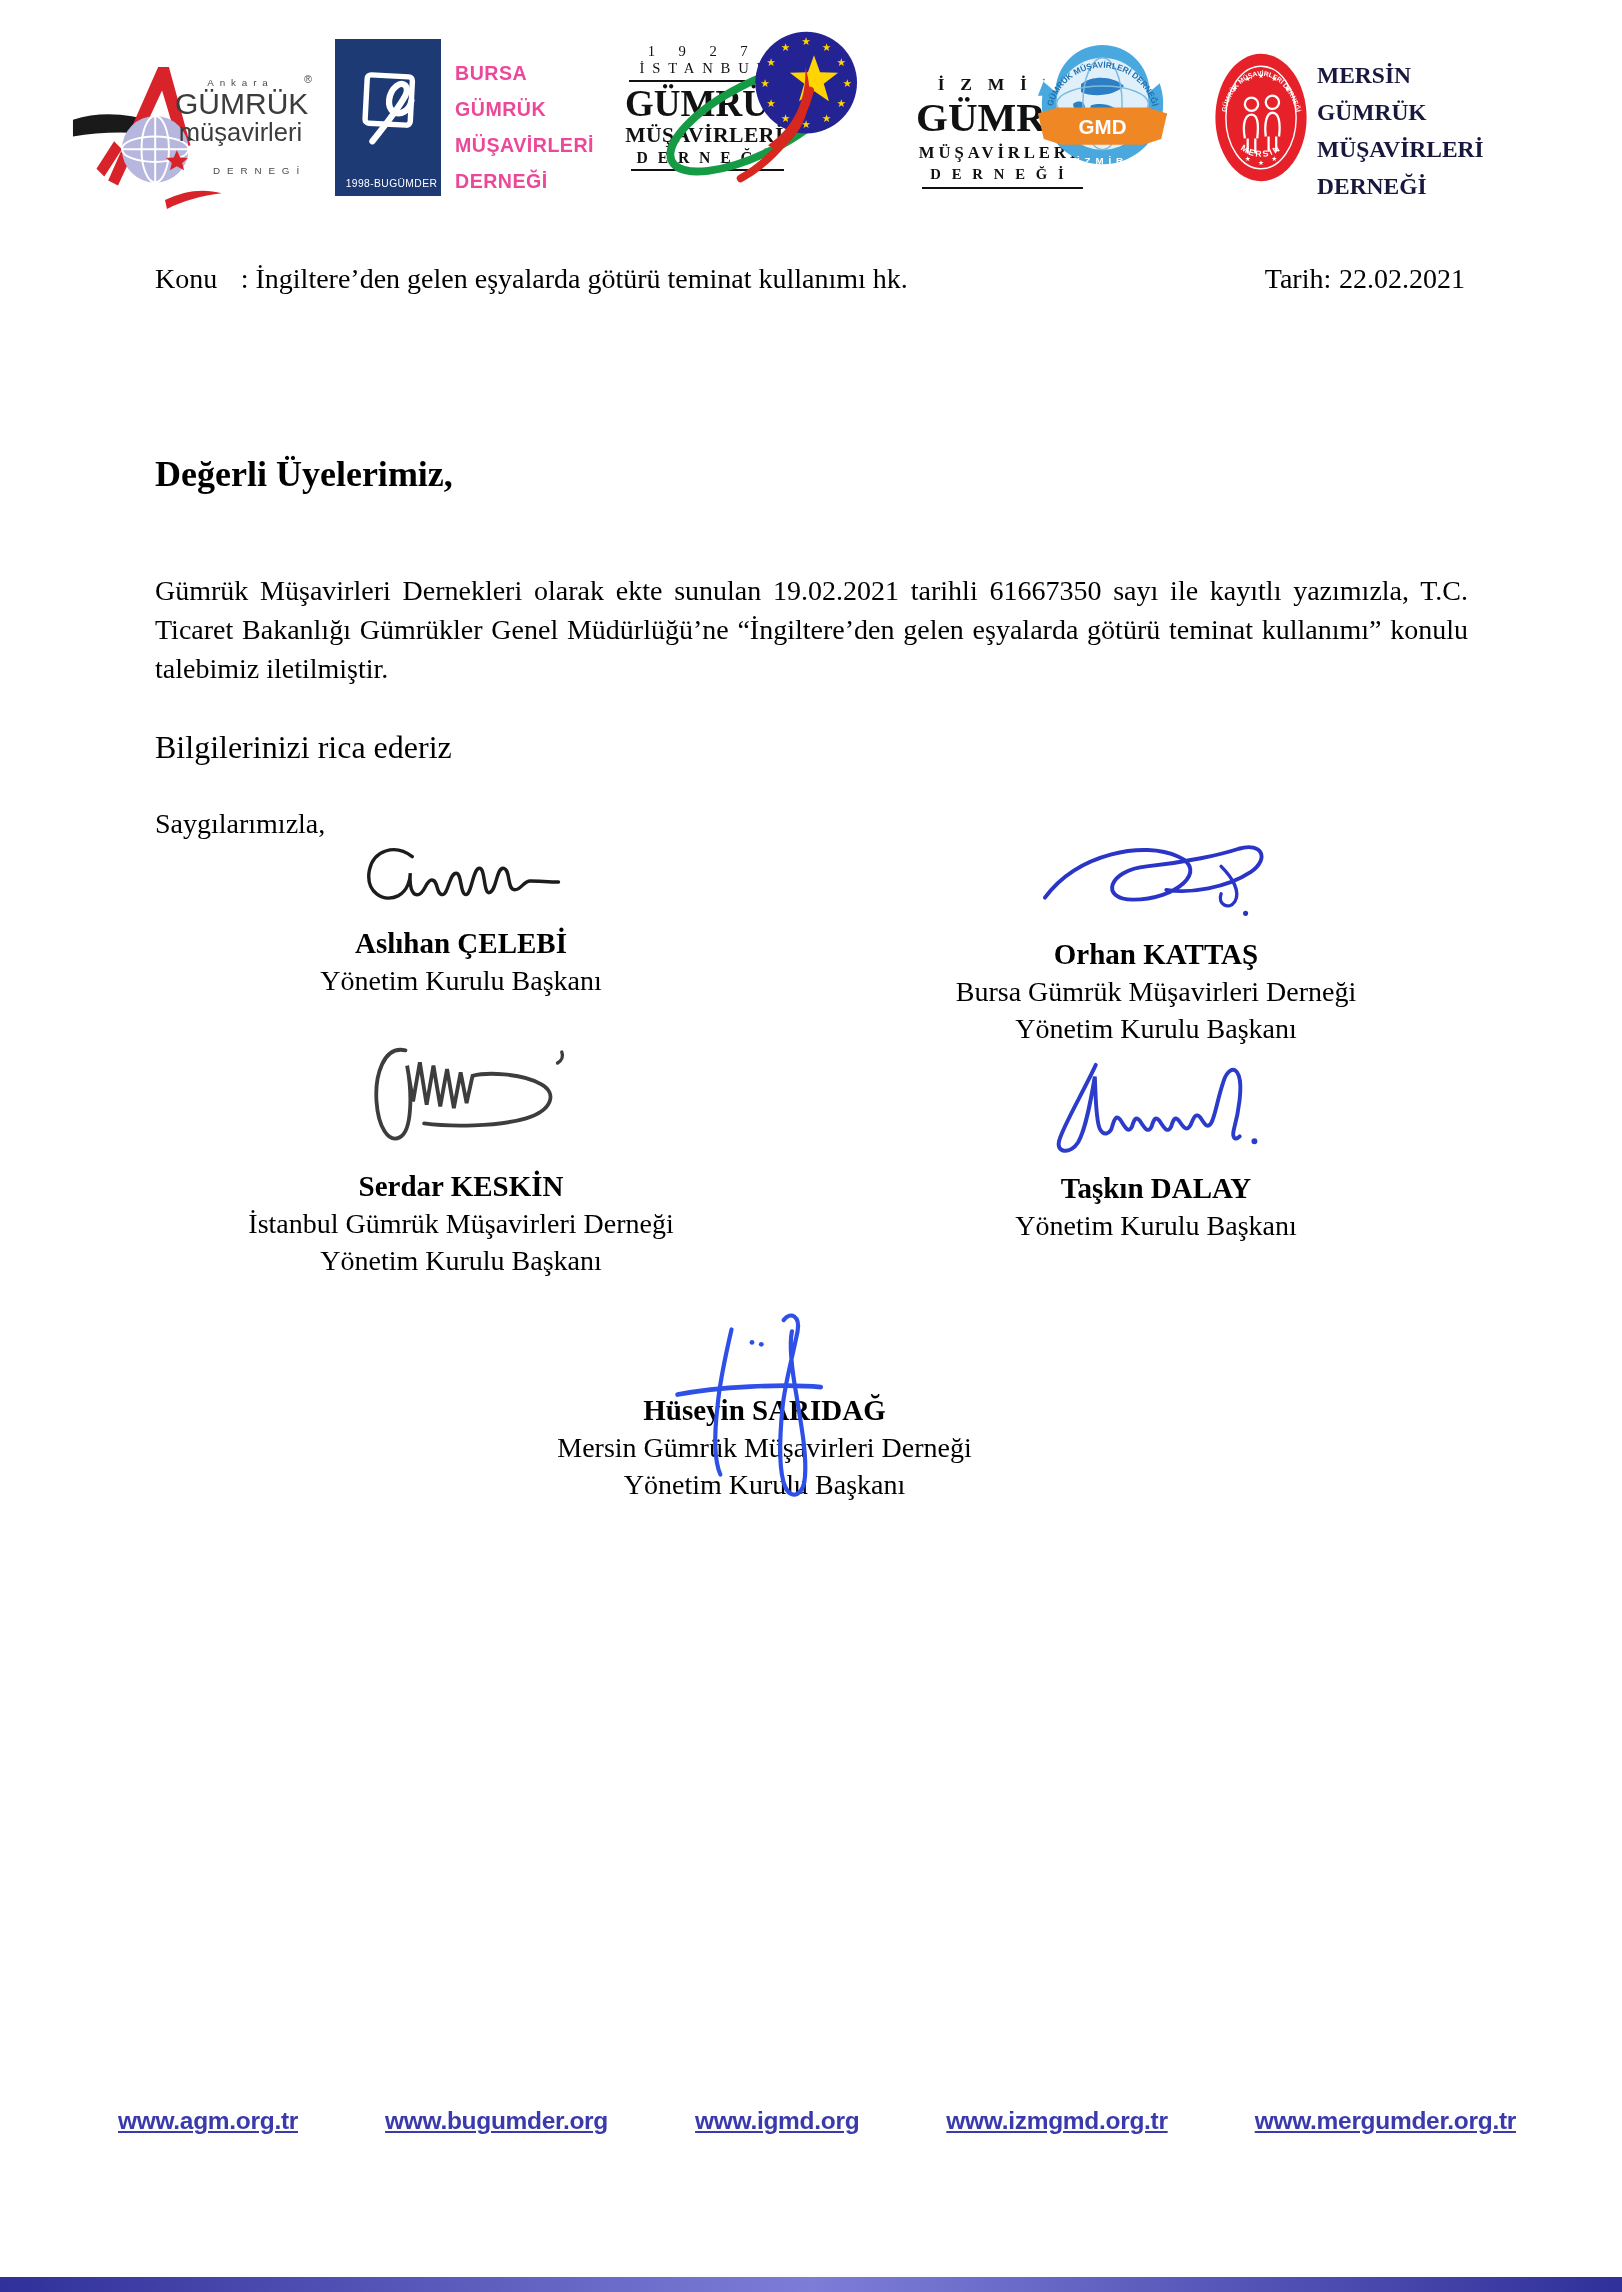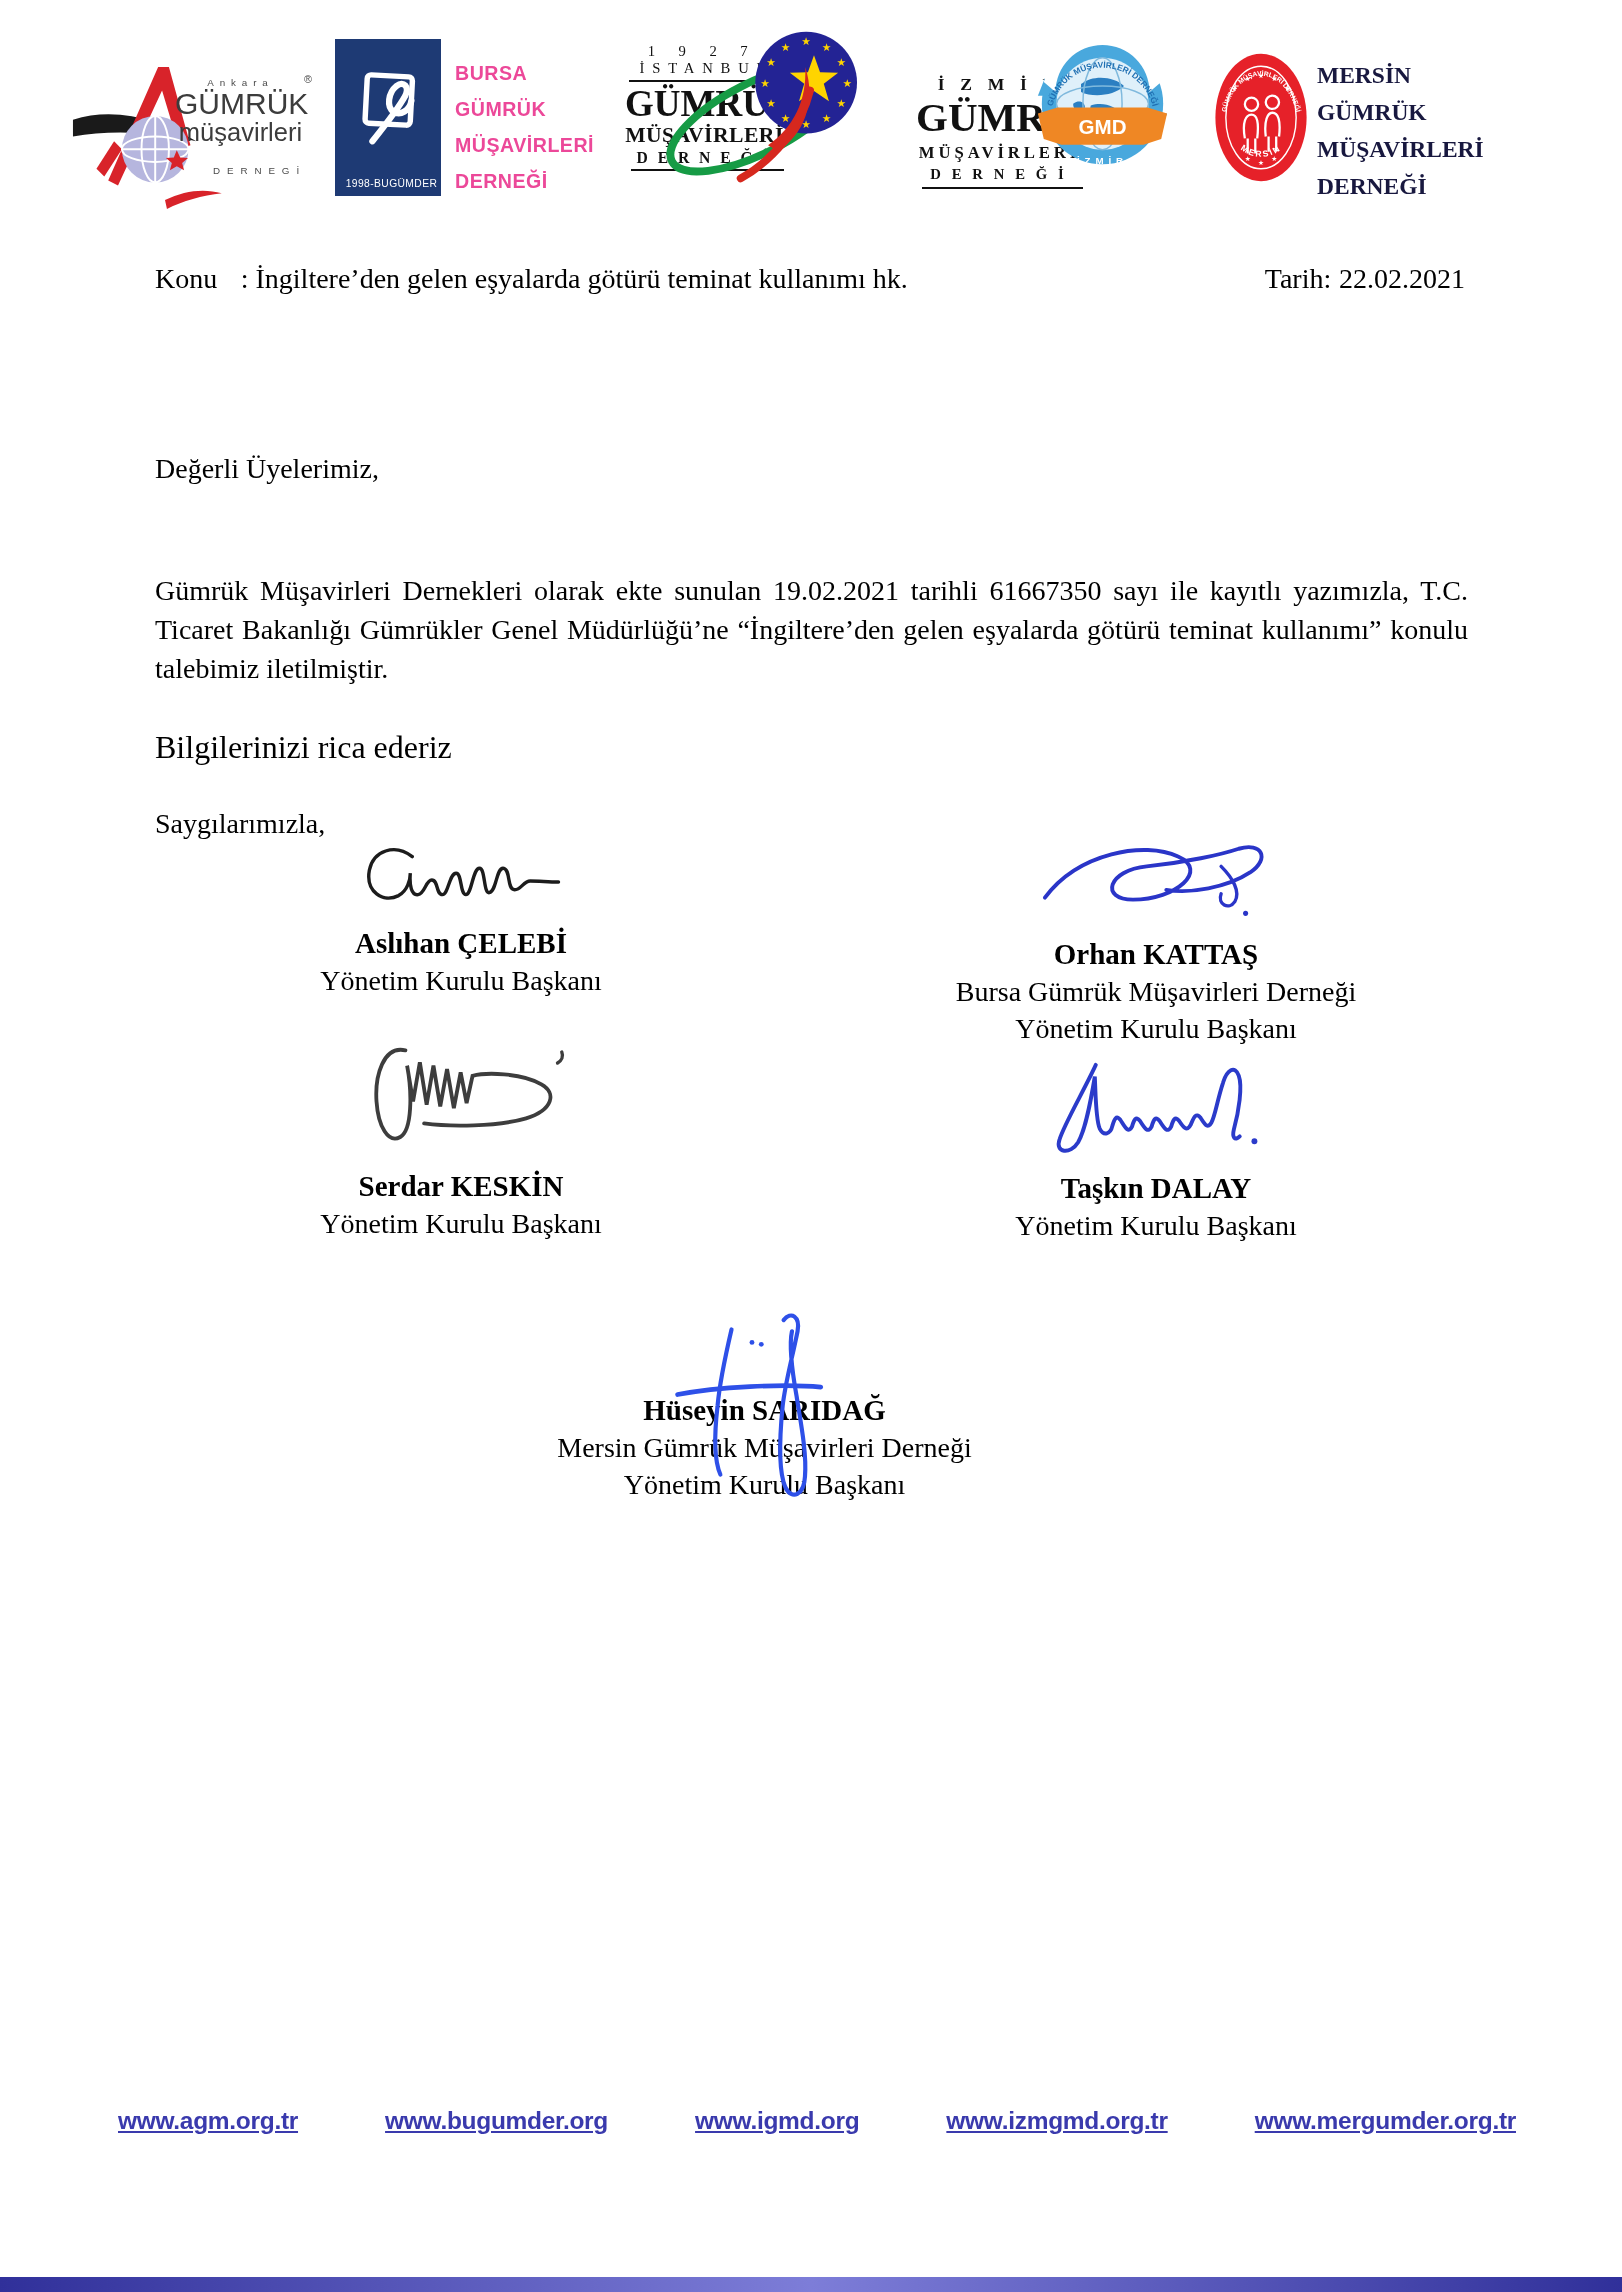--- a/index.html
+++ b/index.html
@@ -59,21 +59,21 @@
   .mer-text{position:absolute;left:104px;top:9.8px;color:#18183f;font-weight:700;
             font-size:23.5px;line-height:37px;}
 
   
   .meta-row{position:absolute;left:155px;right:157px;top:263px;display:flex;
             justify-content:space-between;font-size:28px;}
   .meta-colon{margin-left:23.5px;}
   .meta-subject{margin-left:7px;}
   .meta-date-label{margin-right:7.8px;}
 
-  .salutation{position:absolute;left:155px;top:453px;font-size:28px;font-weight:400;}
+  .salutation{position:absolute;left:155px;top:453px;font-size:36px;font-weight:700;}
   .body-par{position:absolute;left:155px;top:571px;width:1313px;font-size:28px;
             line-height:39px;text-align:justify;}
   .request{position:absolute;left:155px;top:729px;font-size:32px;}
   .closing{position:absolute;left:155px;top:808px;font-size:28px;}
 
   
   .sig-block{position:absolute;text-align:center;}
   .sig-a{left:157px;top:841px;width:608px;}
   .sig-b{left:872px;top:837px;width:568px;}
   .sig-c{left:157px;top:1033px;width:608px;}
@@ -268,20 +268,21 @@
     <div class="sig-org">Bursa Gümrük Müşavirleri Derneği</div>
     <div class="sig-title">Yönetim Kurulu Başkanı</div>
   </div>
 
   <div class="sig-block sig-c">
     <svg class="sig-img" width="255" height="129" viewBox="0 0 300 135">
       <path fill="none" stroke-width="4.5" stroke-linecap="round" d="M84,12 C58,6 48,42 50,72 C52,102 64,122 78,114 C92,106 92,62 86,30 L93,72 L101,26 L109,76 L117,30 L125,78 L133,34 L141,80 L149,38 L156,74 L163,42 C178,38 220,38 244,52 C262,62 258,82 226,92 C192,102 136,102 106,98" stroke="#3d3d3d"></path>
       <path fill="none" stroke-width="4" stroke-linecap="round" d="M268,14 C270,19 268,24 263,27" stroke="#3d3d3d"></path>
     </svg>
     <div class="sig-name">Serdar KESKİN</div>
+    <div class="sig-org">İstanbul Gümrük Müşavirleri Derneği</div>
     <div class="sig-title">Yönetim Kurulu Başkanı</div>
   </div>
 
   <div class="sig-block sig-d">
     <svg class="sig-img" style="margin-top:11.8px" width="235" height="113" viewBox="0 0 240 115">
       <path fill="none" stroke-width="4" stroke-linecap="round" d="M58,14 C46,40 26,74 21,90 C16,104 32,106 40,93 C48,79 53,50 57,26 C58,48 58,70 62,79 C66,87 73,85 75,76 C77,69 79,65 83,70 C87,76 91,85 95,77 C97,70 99,66 103,71 C107,77 111,85 115,77 C117,70 119,66 123,71 C127,77 131,85 135,77 C137,70 139,66 143,71 C147,77 151,83 155,75 C158,68 160,62 165,68 C169,74 172,80 176,73 C180,66 182,50 188,32 C192,19 200,14 204,25 C208,36 204,62 199,80 C197,88 200,92 205,87" stroke="#2b3bca"></path>
       <circle cx="220" cy="92" r="3" fill="#2b3bca"></circle>
     </svg>
     <div class="sig-name">Taşkın DALAY</div>
     <div class="sig-title">Yönetim Kurulu Başkanı</div>

